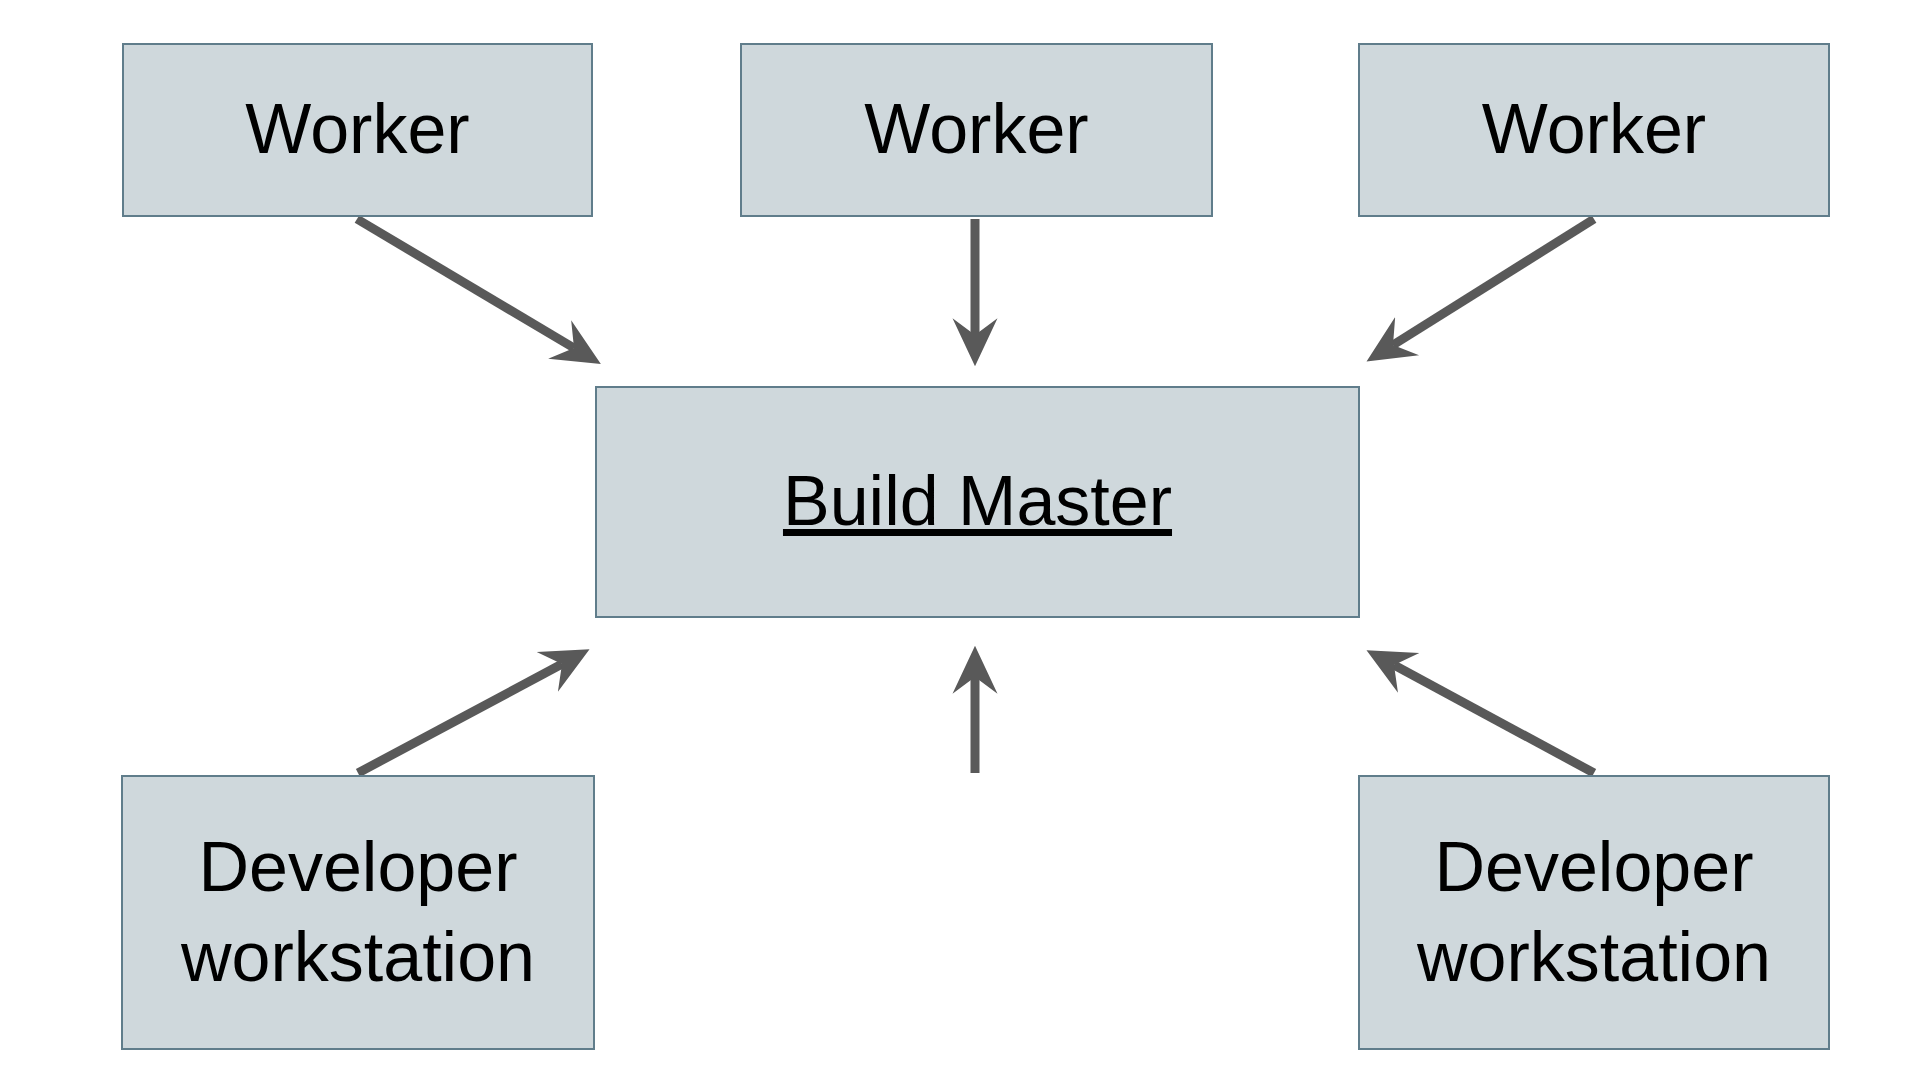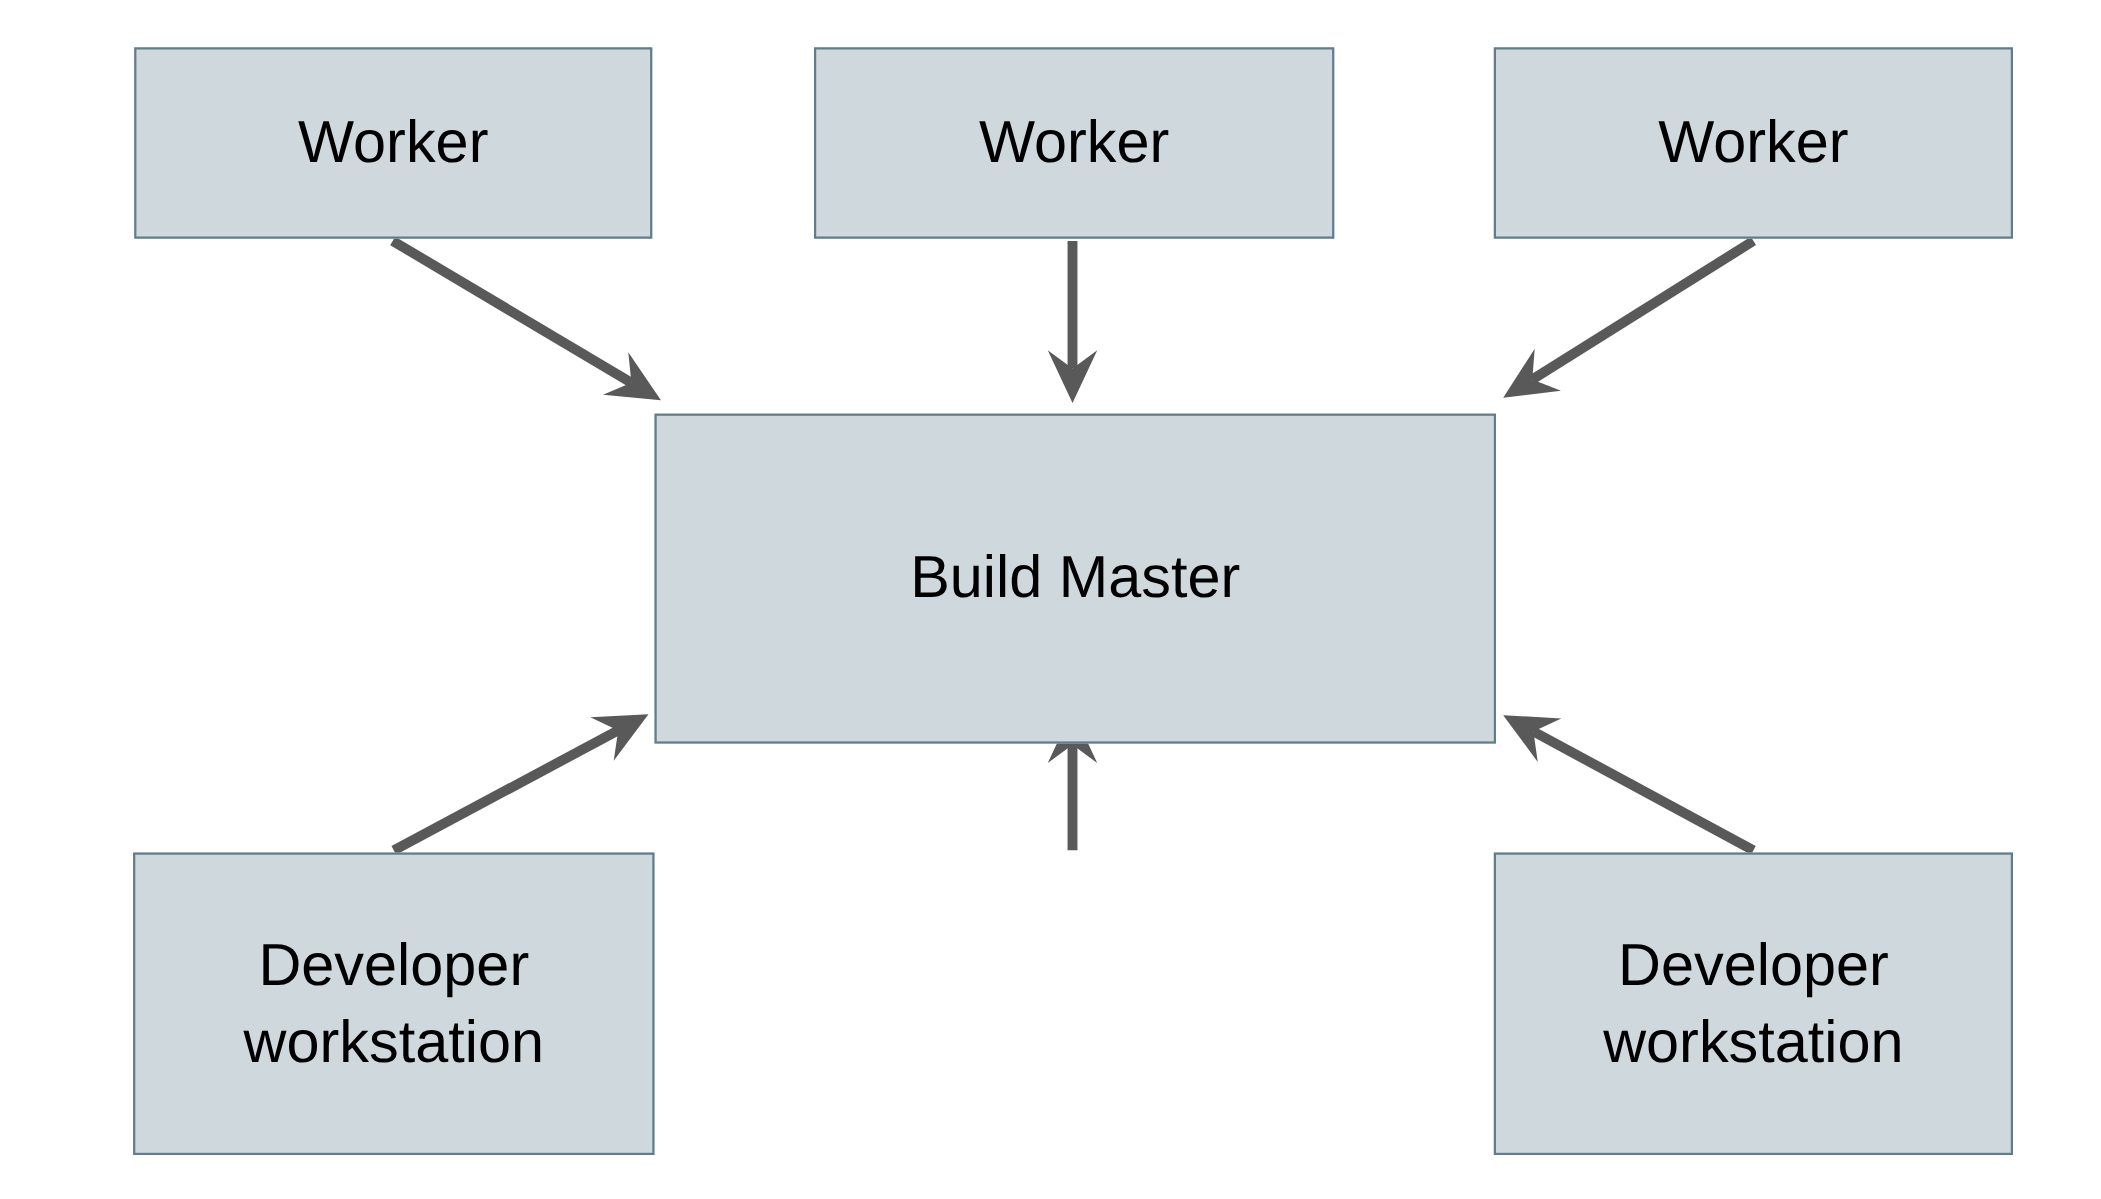--- a/index.html
+++ b/index.html
@@ -25,29 +25,29 @@
   }
   .node {
     position: absolute;
     box-sizing: border-box;
     background: var(--node-fill, #cfd8dc);
     border: 2.5px solid var(--node-border, #607d8b);
     display: flex;
     align-items: center;
     justify-content: center;
     text-align: center;
-    font-size: 54px;
+    font-size: 70px;
     line-height: 1.28;
     color: var(--text-color, #000000);
   }
   .node .label { display: block; padding: 0 18px; }
   #n-worker-1     { left: 122px;  top: 43px;  width: 471px; height: 174px; }
   #n-worker-2     { left: 740px;  top: 43px;  width: 473px; height: 174px; }
   #n-worker-3     { left: 1358px; top: 43px;  width: 472px; height: 174px; }
-  #n-build-master { left: 595px;  top: 376px; width: 765px; height: 300px; }
+  #n-build-master { left: 595px;  top: 386px; width: 765px; height: 232px; text-decoration: underline; }
   #n-dev-1        { left: 121px;  top: 775px; width: 474px; height: 275px; }
   #n-ci-server    { left: 740px;  top: 775px; width: 473px; height: 275px; }
   #n-dev-2        { left: 1358px; top: 775px; width: 472px; height: 275px; }
 </style>
 </head>
 <body>
 
 <div class="stage">
 
   <svg class="edges-layer" id="edges-svg" viewBox="0 0 1910 1090" xmlns="http://www.w3.org/2000/svg">

